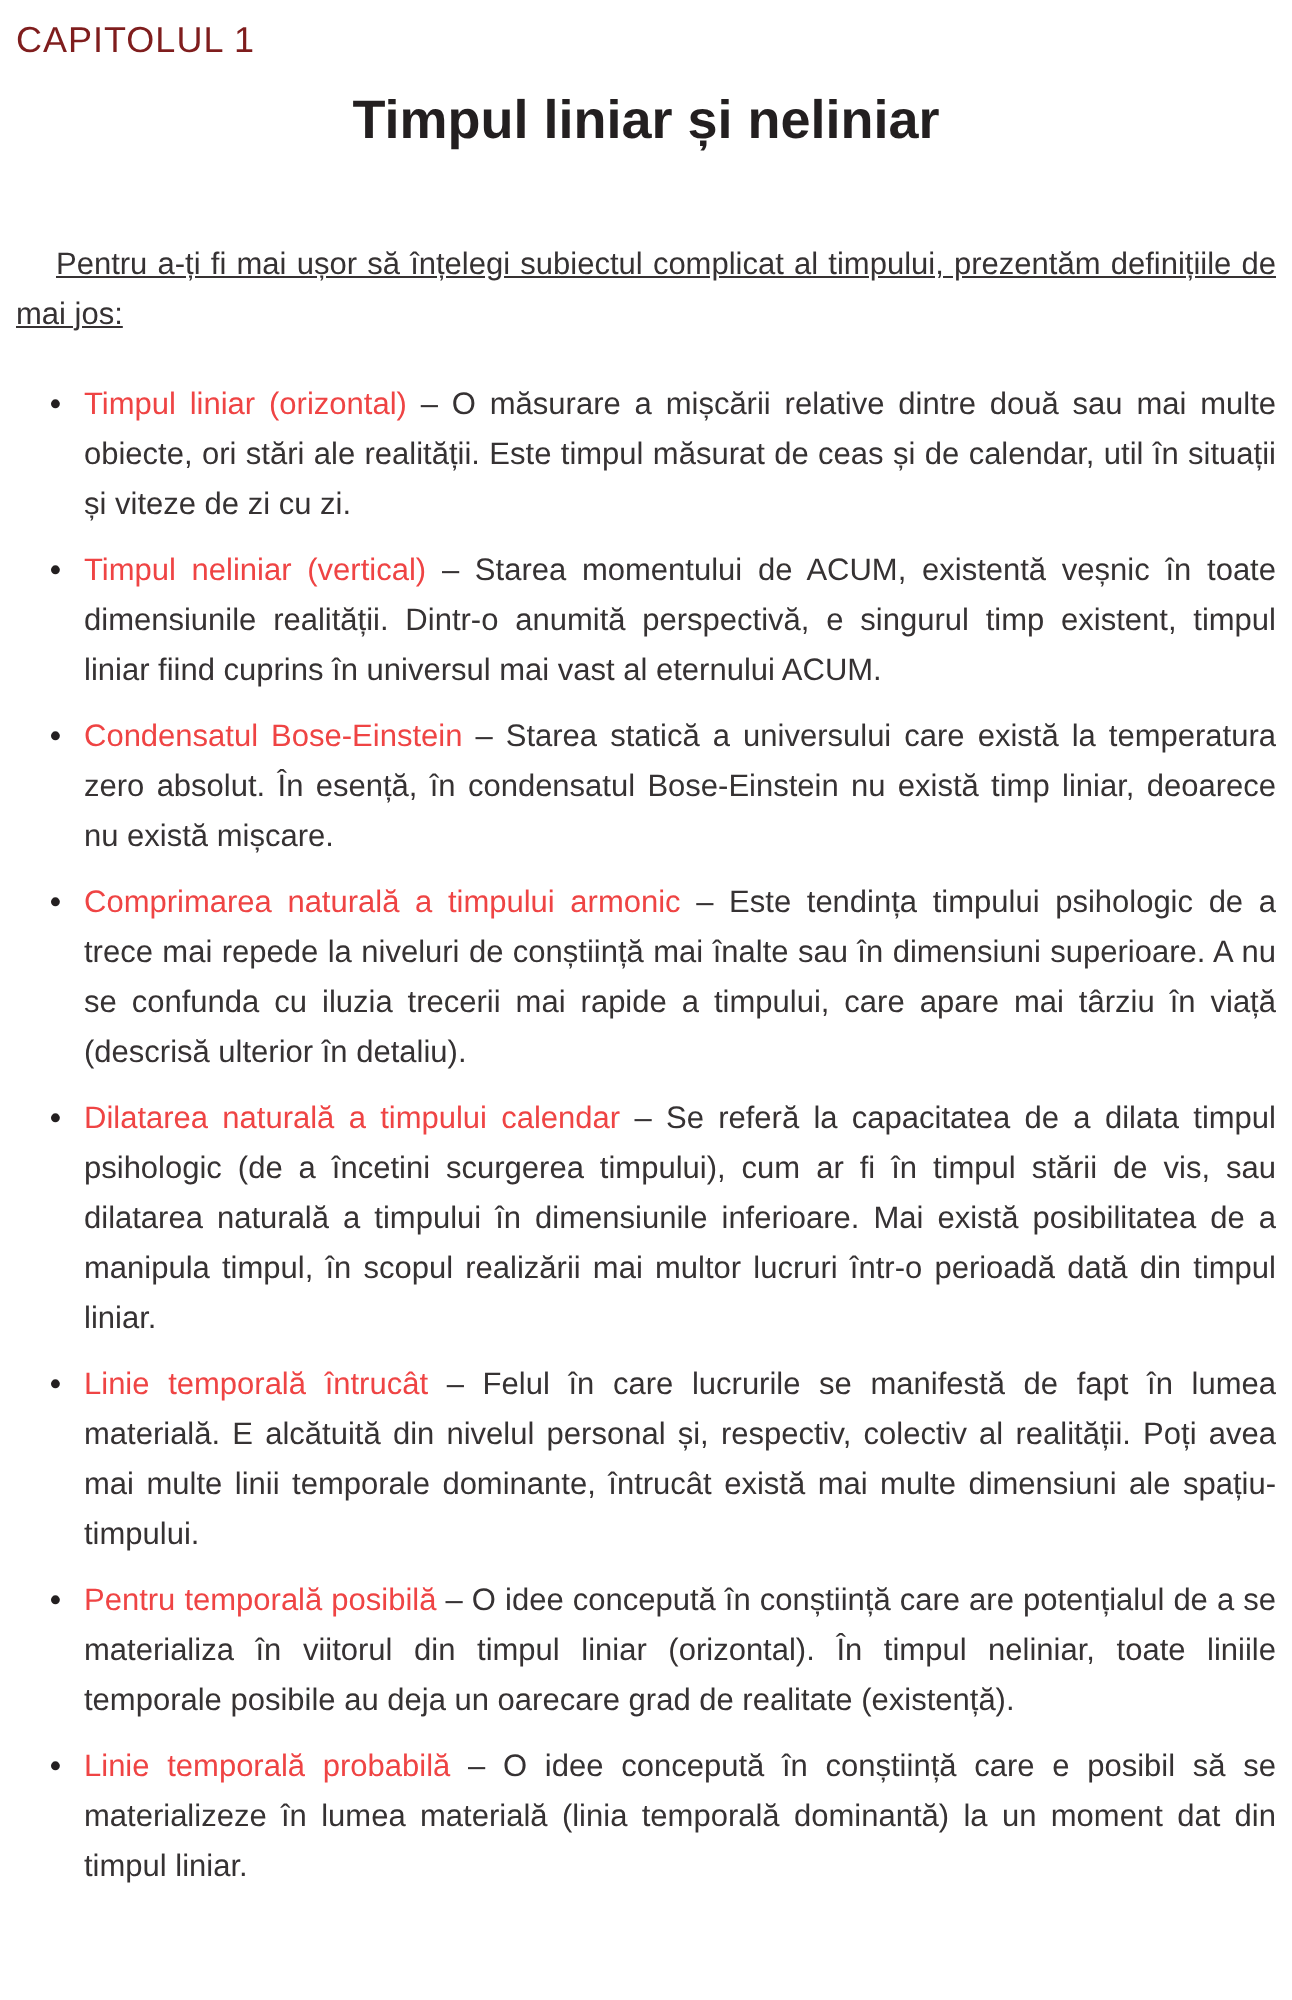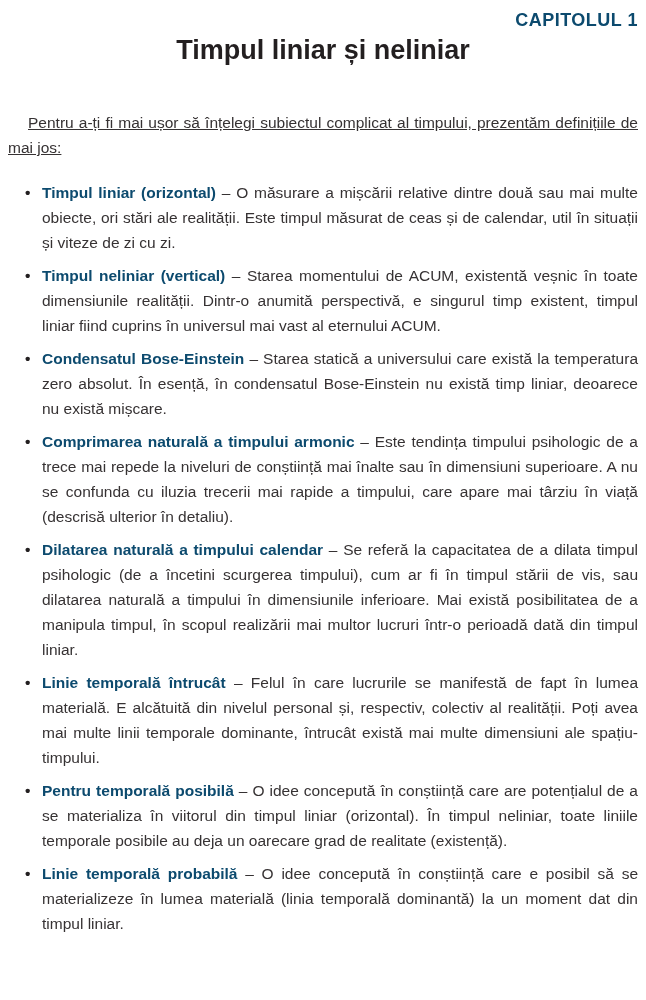--- a/index.html
+++ b/index.html
@@ -14,33 +14,33 @@
     color: #2e2a2b;
   }
   .page {
     width: 646px;
     height: 1000px;
     padding: 8px 8px 6px 8px;
     display: flex;
     flex-direction: column;
   }
   .chapter-heading {
-    text-align: right;
+    text-align: left;
     font-size: 18px;
-    font-weight: 700;
+    font-weight: 400;
     letter-spacing: 0.5px;
-    color: #0c4a6e;
+    color: #7f1d1d;
     margin-top: 2px;
   }
   .page-title {
     text-align: center;
     font-size: 27px;
     font-weight: 700;
     color: #231f20;
-    margin-top: 4px;
+    margin-top: 14px;
   }
   .intro-paragraph {
     margin-top: 44px;
     font-size: 15.5px;
     line-height: 25px;
     text-align: justify;
     text-indent: 20px;
     color: #363233;
     text-decoration: underline;
   }
@@ -58,22 +58,22 @@
     margin-top: 8px;
   }
   .bullet-marker {
     position: absolute;
     left: 17px;
     top: 0;
     font-weight: 700;
     color: #231f20;
   }
   .term {
-    font-weight: 700;
-    color: #0c4a6e;
+    font-weight: 400;
+    color: #ef4444;
   }
   .page-footer {
     margin-top: auto;
     display: flex;
     justify-content: space-between;
     align-items: flex-end;
     font-size: 16px;
     color: #363233;
     padding-bottom: 2px;
   }

